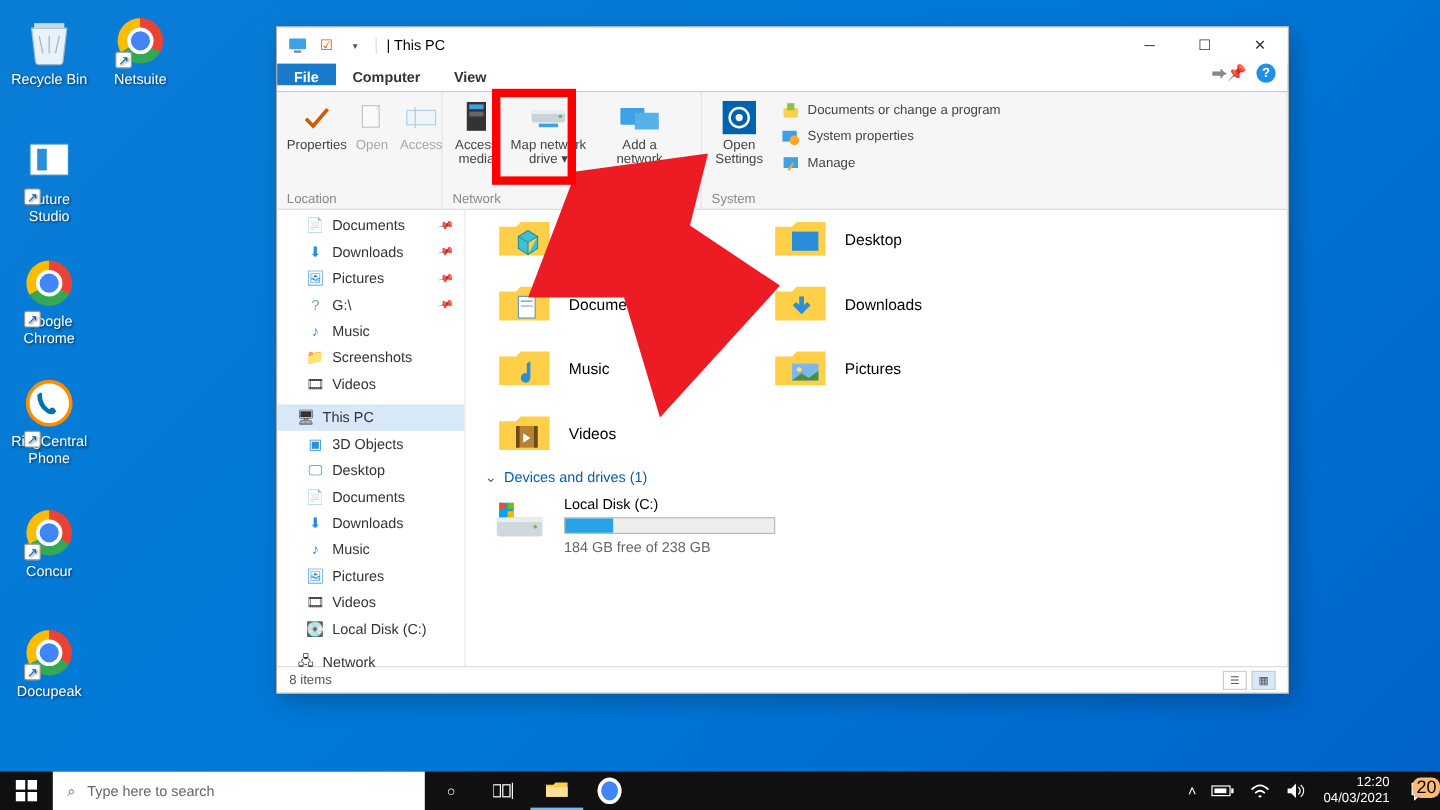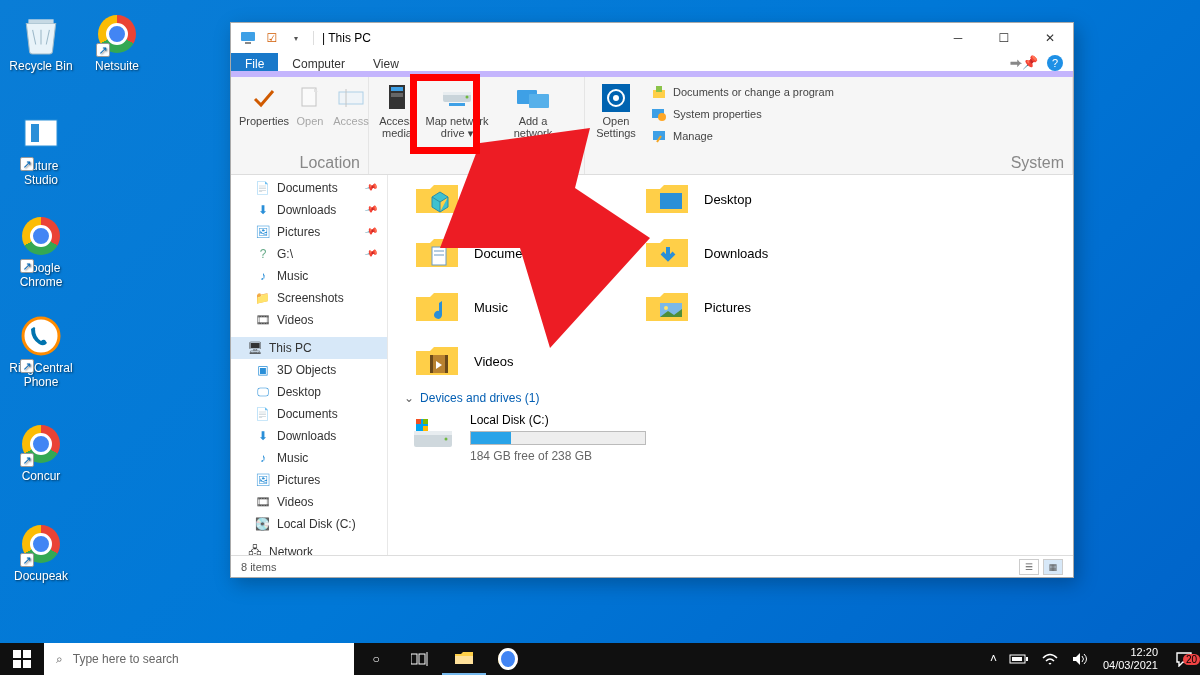--- a/index.html
+++ b/index.html
@@ -14,29 +14,29 @@
 
 
 .explorer { position: absolute; left: 230px; top: 22px; width: 844px; height: 556px; background: #fff; border: 1px solid #aaa; box-shadow: 4px 6px 18px rgba(0,0,0,0.25); display:flex; flex-direction:column; }
 .titlebar { height: 30px; display:flex; align-items:center; background:#fff; color:#000; font-size:12px; }
 .titlebar .qat { display:flex; gap:6px; padding:0 8px; align-items:center;}
 .titlebar .qat span { width:18px; height:18px; display:flex; align-items:center; justify-content:center; color:#333; }
 .titlebar .title { padding-left:4px; }
 .winbtns { margin-left:auto; display:flex; }
 .winbtns div { width:46px; height:30px; display:flex; align-items:center; justify-content:center; font-size:12px; color:#333; }
 
-.tabs { height: 24px; display:flex; align-items:flex-end; font-size:12px; border-bottom:6px solid #c4b5fd; }
+.tabs { height: 24px; display:flex; align-items:flex-start; font-size:12px; border-bottom:1px solid #c4b5fd;font-weight:bold; }
 .tab { padding: 4px 14px 0 14px; cursor:pointer; color:#333; }
 .tab.file { background:#1979ca; color:#fff; }
 .help-row { margin-left:auto; display:flex; align-items:center; gap:8px; padding-right:10px; }
 
 .ribbon { height: 98px; background:#f6f6f6; border-bottom: 1px solid #ddd; display:flex; font-size:11px; color:#444; }
 .rgroup { border-right:1px solid #e5e5e5; padding:4px 8px 2px 8px; display:flex; flex-direction:column; position:relative; }
 .rgroup .top { display:flex; gap:4px; flex:1; }
-.rgroup .name { text-align:right; color:#888; font-size:16px; padding-top:2px; }
+.rgroup .name { text-align:left; color:#888; font-size:11px; padding-top:2px; }
 .rbtn { width:64px; display:flex; flex-direction:column; align-items:center; text-align:center; gap:2px; padding:2px; cursor:pointer; }
 .rbtn .ricon { width:36px; height:30px; display:flex; align-items:center; justify-content:center; }
 .rbtn.disabled { opacity:0.45; cursor:default; }
 .rbtn .rlbl { line-height:12px; }
 .sysbtns { display:flex; flex-direction:column; gap:4px; padding:2px 4px; font-size:11px; }
 .sysbtns .srow { display:flex; align-items:center; gap:6px; cursor:pointer; padding:1px 4px; }
 .sysbtns .srow .sicon { width:16px; height:16px; }
 
 .body { flex:1; display:flex; min-height:0; }
 .nav { width:157px; border-right:1px solid #e8e8e8; overflow-y:auto; padding-top:2px; font-size:12px; color:#333; }
@@ -508,16 +508,16 @@
         </svg>
       </div>
     <div class="clock">
       <div>12:20</div>
       <div>04/03/2021</div>
     </div>
     <div class="notif">
       <svg width="18" height="16">
           <path d="M2 2 h14 v9 h-8 l-4 4 v-4 h-2 z" fill="none" stroke="#fff" stroke-width="1.4"></path>
         </svg>
-      <span style="position:absolute;bottom:2px;right:0;font-size:10px;background:#ef4444;color:#000;border-radius:7px;padding:0 3px;">20</span>
+      <span style="position:absolute;bottom:2px;right:0;font-size:15px;background:#fdba74;color:#000;border-radius:7px;padding:0 3px;">20</span>
     </div>
   </div>
 </div>
 
 </body></html>

